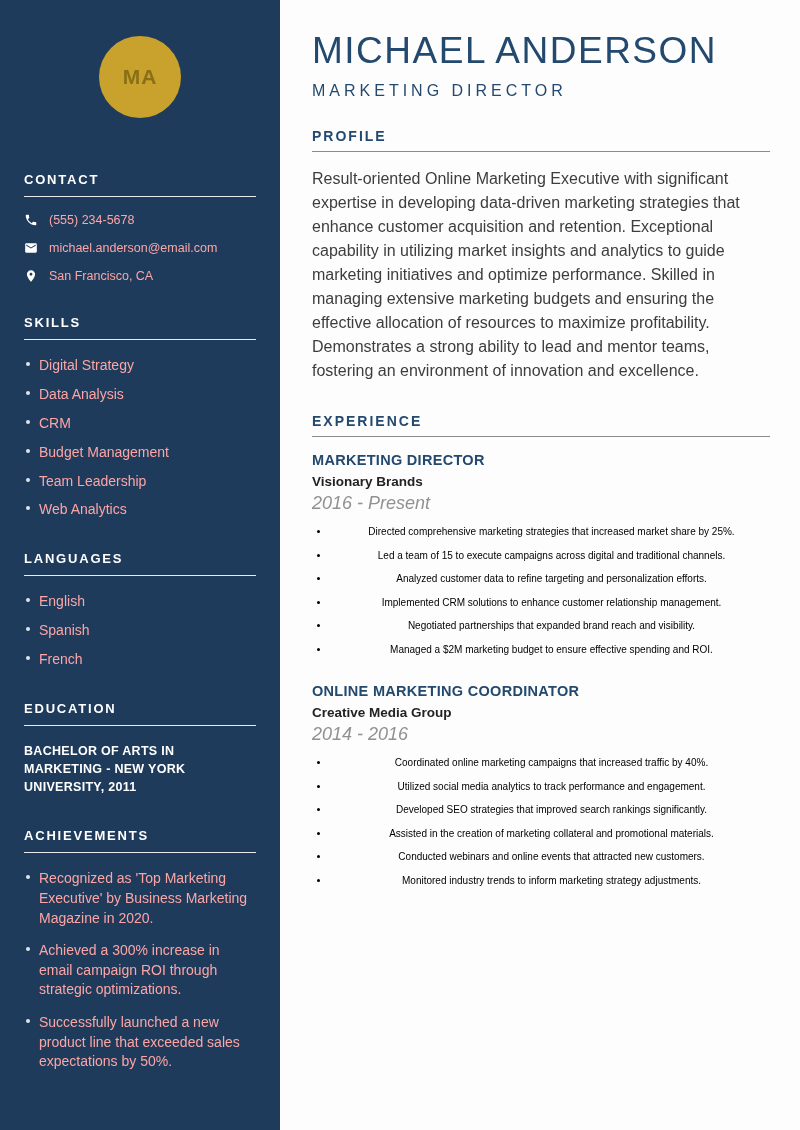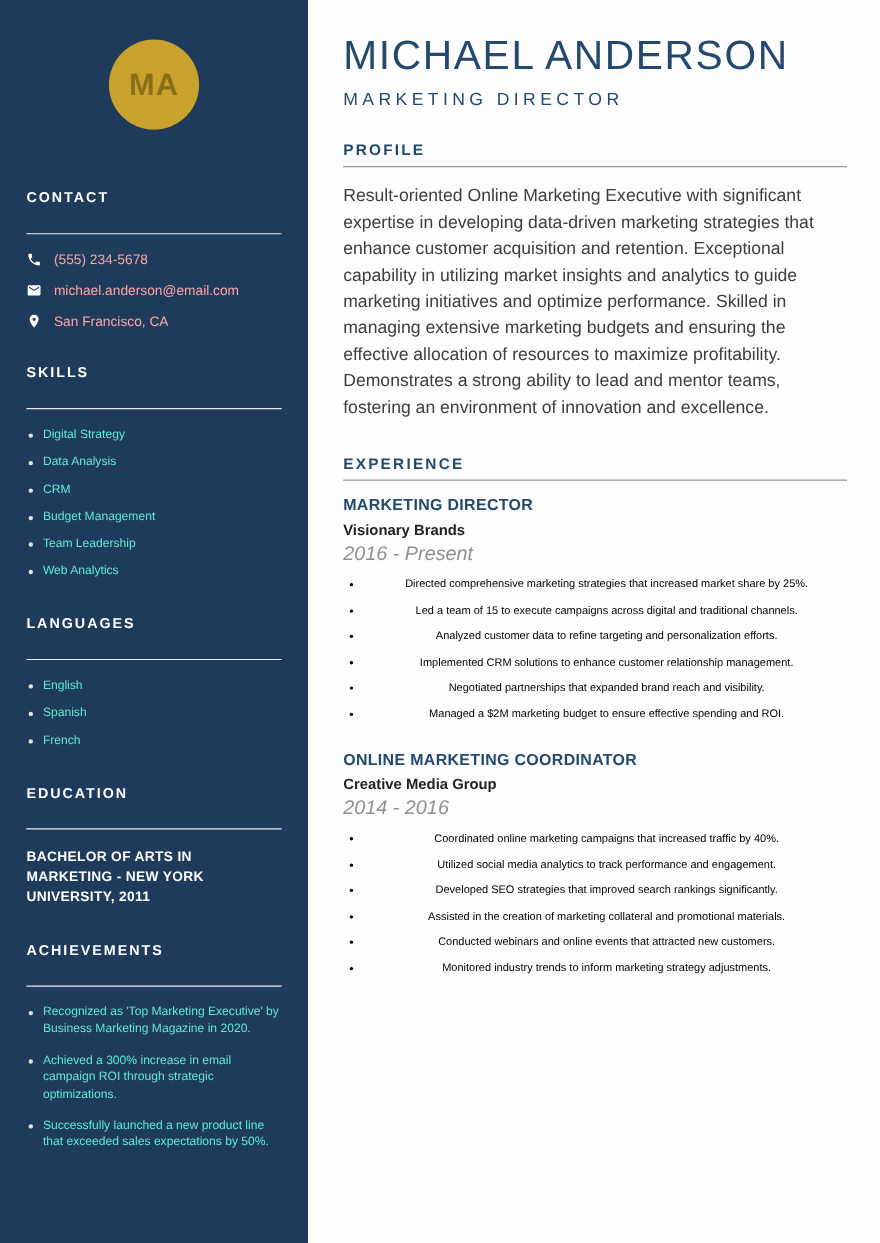--- a/index.html
+++ b/index.html
@@ -23,38 +23,38 @@
     color:#eaeef3;
     padding:36px 24px 30px 24px;
   }
   .avatar{
     width:82px;height:82px;border-radius:50%;
     background:var(--avatar-bg);
     margin:0 auto 54px auto;
     display:flex;align-items:center;justify-content:center;
   }
   .avatar span{
-    font-size:28px;font-weight:bold;color:var(--avatar-text);letter-spacing:1px;
+    font-size:21px;font-weight:bold;color:var(--avatar-text);letter-spacing:1px;
   }
   .side-section{margin-bottom:32px;}
   .side-title{
     font-size:13px;font-weight:bold;letter-spacing:1.8px;color:#ffffff;
-    padding-bottom:25px;border-bottom:1px solid rgba(255,255,255,.9);
+    padding-bottom:9px;border-bottom:1px solid rgba(255,255,255,.9);
     margin-bottom:16px;
   }
   .contact-item{
     display:flex;align-items:center;gap:11px;
     font-size:12.5px;color:#fca5a5;margin-bottom:14px;
   }
   .cicon{width:14px;height:14px;display:inline-flex;flex:0 0 14px;}
   .cicon svg{width:14px;height:14px;fill:#ffffff;}
   .side-list{list-style:none;}
   .side-list li{
     position:relative;padding-left:15px;
-    font-size:11px;color:#5eead4;margin-bottom:10px;line-height:1.35;
+    font-size:14px;color:#fca5a5;margin-bottom:10px;line-height:1.35;
   }
   .side-list li::before{
     content:"";position:absolute;left:2px;top:6px;
     width:4px;height:4px;border-radius:50%;background:#dfe5ec;
   }
   .degree{
     font-size:12.5px;font-weight:bold;color:#ffffff;
     line-height:1.45;letter-spacing:.3px;
   }
   .ach-list li{margin-bottom:13px;line-height:1.4;}

